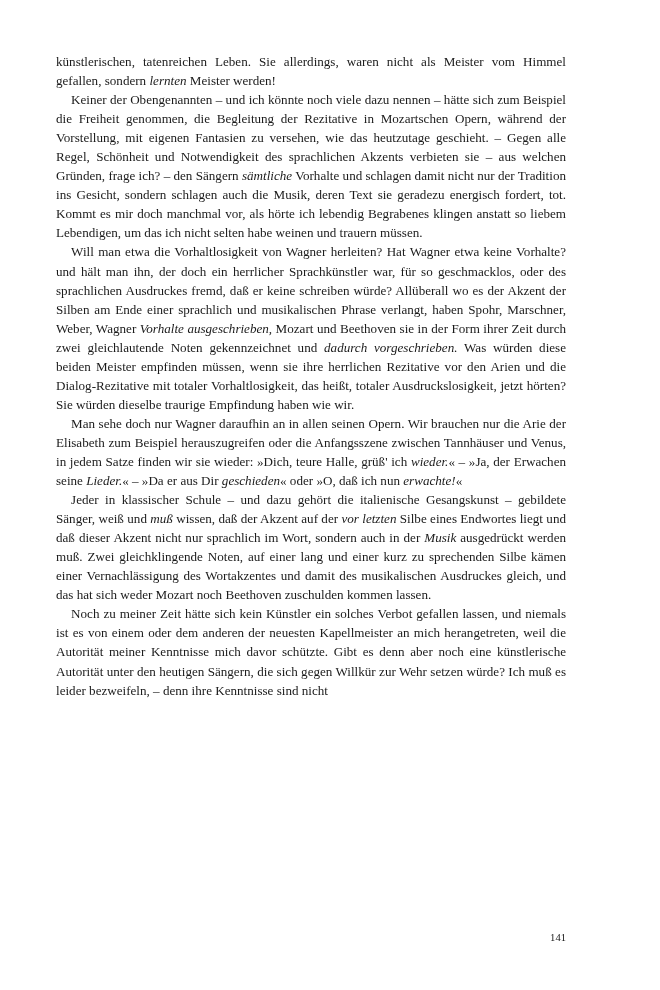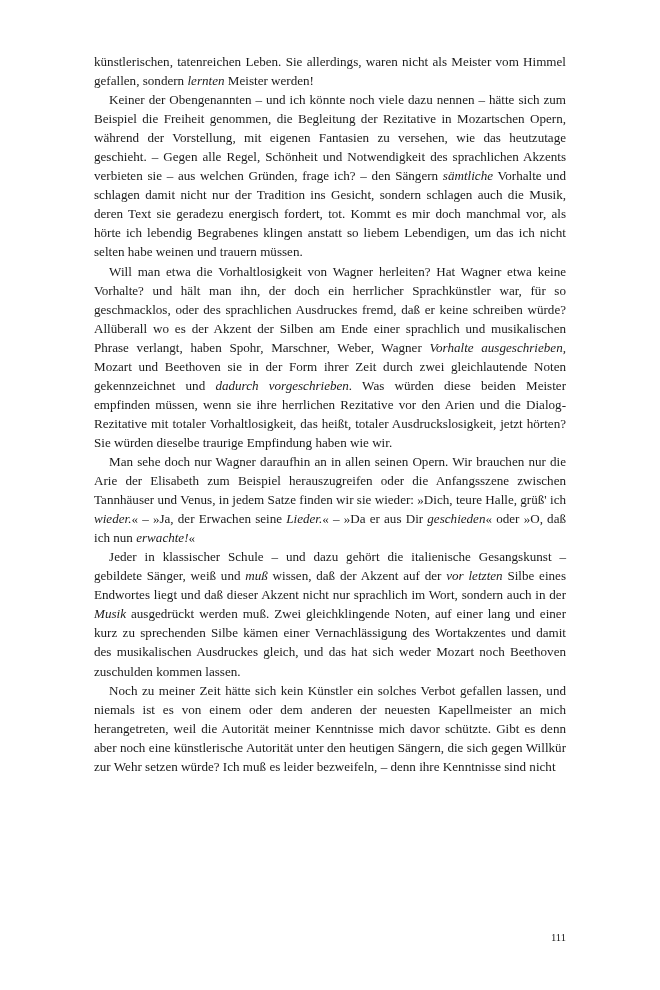--- a/index.html
+++ b/index.html
@@ -11,21 +11,21 @@
     width: 660px;
     height: 990px;
     font-family: "Liberation Serif", serif;
     color: #1a1a1a;
   }
   .page {
     position: relative;
     width: 660px;
     height: 990px;
     box-sizing: border-box;
-    padding: 52px 94px 40px 94px;
+    padding: 52px 94px 40px 56px;
   }
   .text-body {
     font-size: 13.1px;
     line-height: 1.455;
     text-align: justify;
     text-justify: inter-word;
     hyphens: manual;
   }
   .text-body p {
     margin: 0;
@@ -51,14 +51,14 @@
 
 <div class="page">
   <div class="text-body" id="body-text">
       <p>künstlerischen, tatenreichen Leben. Sie allerdings, waren nicht als Meister vom Himmel gefallen, sondern <em>lernten</em> Meister werden!</p>
       <p class="indent">Keiner der Obengenannten – und ich könnte noch viele dazu nennen – hätte sich zum Beispiel die Freiheit genommen, die Begleitung der Rezitative in Mozartschen Opern, während der Vorstellung, mit eigenen Fantasien zu versehen, wie das heutzutage geschieht. – Gegen alle Regel, Schönheit und Notwendigkeit des sprachlichen Akzents verbieten sie – aus welchen Gründen, frage ich? – den Sängern <em>sämtliche</em> Vorhalte und schlagen damit nicht nur der Tradition ins Gesicht, sondern schlagen auch die Musik, deren Text sie geradezu energisch fordert, tot. Kommt es mir doch manchmal vor, als hörte ich lebendig Begrabenes klingen anstatt so liebem Lebendigen, um das ich nicht selten habe weinen und trauern müssen.</p>
       <p class="indent">Will man etwa die Vorhaltlosigkeit von Wagner herleiten? Hat Wagner etwa keine Vorhalte? und hält man ihn, der doch ein herrlicher Sprachkünstler war, für so geschmacklos, oder des sprachlichen Ausdruckes fremd, daß er keine schreiben würde? Allüberall wo es der Akzent der Silben am Ende einer sprachlich und musikalischen Phrase verlangt, haben Spohr, Marschner, Weber, Wagner <em>Vorhalte ausgeschrieben,</em> Mozart und Beethoven sie in der Form ihrer Zeit durch zwei gleichlautende Noten gekennzeichnet und <em>dadurch vorgeschrieben.</em> Was würden diese beiden Meister empfinden müssen, wenn sie ihre herrlichen Rezitative vor den Arien und die Dialog-Rezitative mit totaler Vorhaltlosigkeit, das heißt, totaler Ausdruckslosigkeit, jetzt hörten? Sie würden dieselbe traurige Empfindung haben wie wir.</p>
       <p class="indent">Man sehe doch nur Wagner daraufhin an in allen seinen Opern. Wir brauchen nur die Arie der Elisabeth zum Beispiel herauszugreifen oder die Anfangsszene zwischen Tannhäuser und Venus, in jedem Satze finden wir sie wieder: »Dich, teure Halle, grüß' ich <em>wieder.</em>« – »Ja, der Erwachen seine <em>Lieder.</em>« – »Da er aus Dir <em>geschieden</em>« oder »O, daß ich nun <em>erwachte!</em>«</p>
       <p class="indent">Jeder in klassischer Schule – und dazu gehört die italienische Gesangskunst – gebildete Sänger, weiß und <em>muß</em> wissen, daß der Akzent auf der <em>vor letzten</em> Silbe eines Endwortes liegt und daß dieser Akzent nicht nur sprachlich im Wort, sondern auch in der <em>Musik</em> ausgedrückt werden muß. Zwei gleichklingende Noten, auf einer lang und einer kurz zu sprechenden Silbe kämen einer Vernachlässigung des Wortakzentes und damit des musikalischen Ausdruckes gleich, und das hat sich weder Mozart noch Beethoven zuschulden kommen lassen.</p>
       <p class="indent">Noch zu meiner Zeit hätte sich kein Künstler ein solches Verbot gefallen lassen, und niemals ist es von einem oder dem anderen der neuesten Kapellmeister an mich herangetreten, weil die Autorität meiner Kenntnisse mich davor schützte. Gibt es denn aber noch eine künstlerische Autorität unter den heutigen Sängern, die sich gegen Willkür zur Wehr setzen würde? Ich muß es leider bezweifeln, – denn ihre Kenntnisse sind nicht</p>
     </div>
-  <div class="folio">111</div>
+  <div class="folio">141</div>
 </div>
 
 </body></html>

